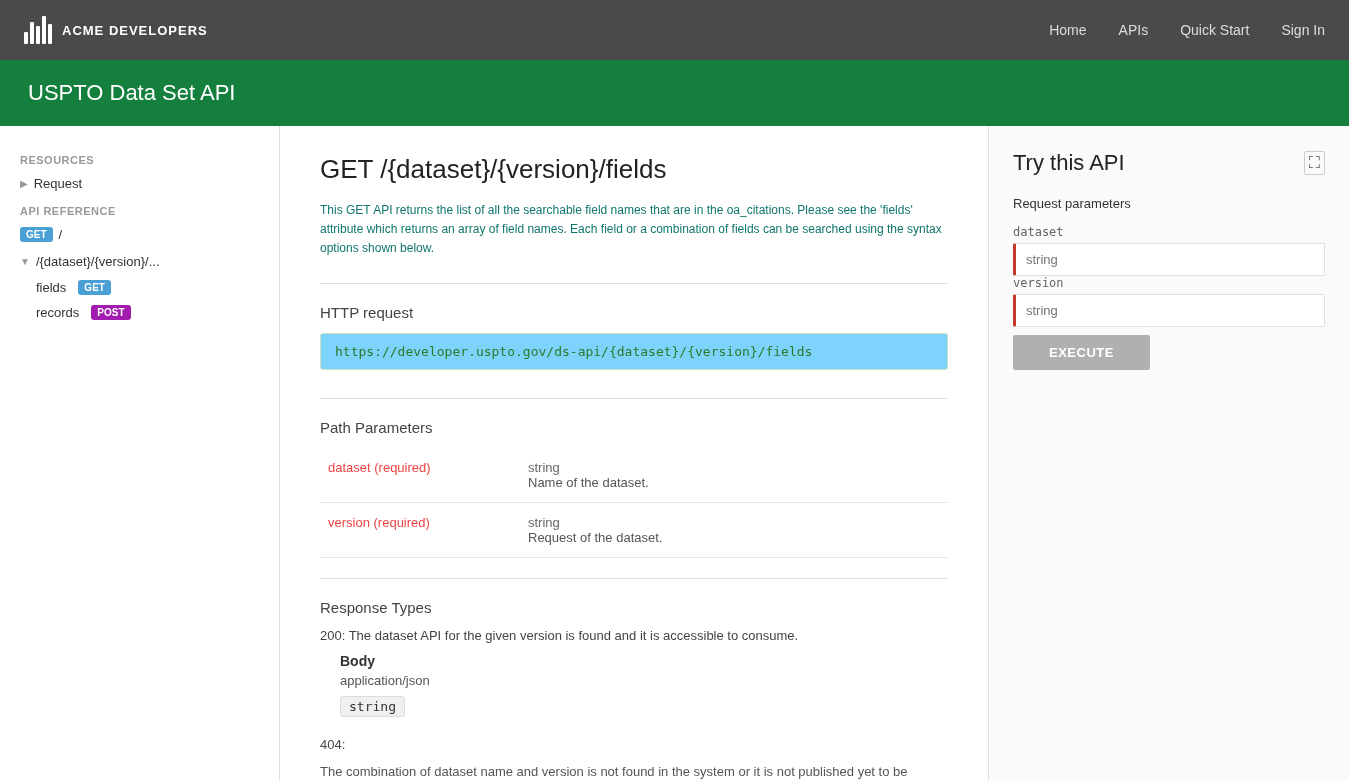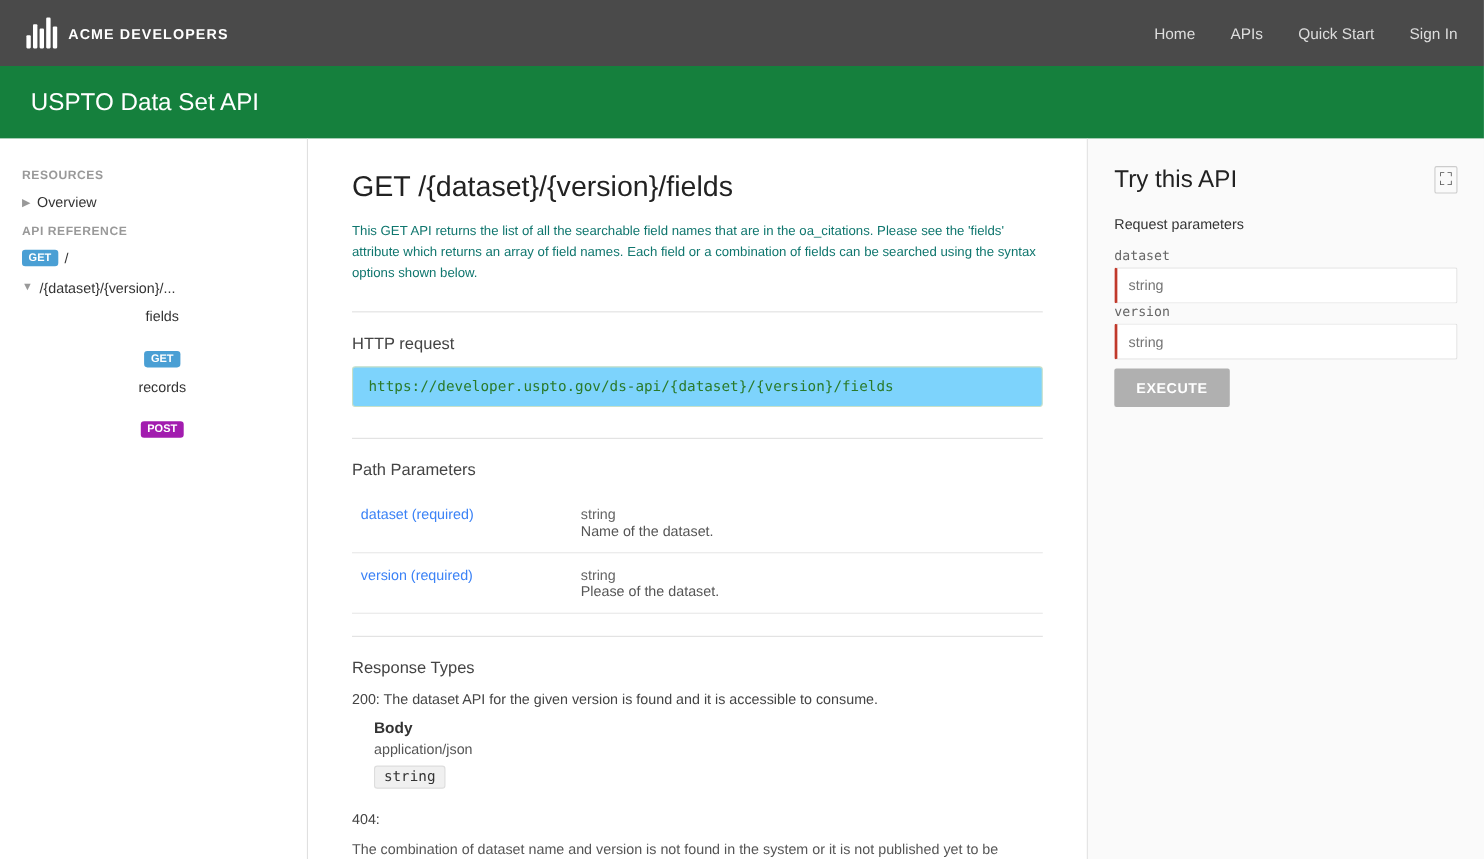--- a/index.html
+++ b/index.html
@@ -101,24 +101,23 @@
       color: #fff;
       text-transform: uppercase;
     }
     .badge-get { background: #4a9fd4; }
     .badge-post { background: #a21caf; }
     .sidebar-sub-item {
       padding: 5px 20px 5px 36px;
       font-size: 13px;
       display: flex;
       align-items: center;
-      gap: 24px;
+      gap: 12px;
       cursor: pointer;
       color: #333;
-      flex-direction: column;
     }
 
     
     .main-content {
       flex: 1;
       padding: 28px 40px;
       background: #fff;
       border-right: 1px solid #e0e0e0;
     }
     .endpoint-title {
@@ -161,21 +160,21 @@
     }
     .params-table tr {
       border-bottom: 1px solid #e8e8e8;
     }
     .params-table td {
       padding: 12px 8px;
       vertical-align: top;
       font-size: 13px;
     }
     .param-name {
-      color: #3b82f6;
+      color: #ef4444;
       font-size: 13px;
       width: 200px;
     }
     .param-type {
       color: #666;
       font-size: 13px;
     }
     .param-desc {
       color: #555;
       font-size: 13px;
@@ -258,21 +257,21 @@
       padding: 8px 10px;
       font-size: 13px;
       color: #999;
       background: #fff;
       outline: none;
     }
     .execute-btn {
       background: #b0b0b0;
       color: #fff;
       border: none;
-      padding: 10px 20px;
+      padding: 10px 36px;
       font-size: 13px;
       font-weight: bold;
       cursor: pointer;
       border-radius: 2px;
       text-transform: uppercase;
       letter-spacing: 0.5px;
       margin-top: 8px;
     }
   </style>
 </head>
@@ -300,21 +299,21 @@
 <div class="sub-header">
   <h1>USPTO Data Set API</h1>
 </div>
 
 <div class="layout">
 
   <aside class="sidebar">
     <div class="sidebar-section-label">RESOURCES</div>
     <div class="sidebar-item">
       <span class="sidebar-chevron">▶</span>
-      <span>Overview</span>
+      <span>Request</span>
     </div>
 
     <div class="sidebar-section-label">API REFERENCE</div>
 
     <div class="sidebar-item">
       <span class="badge badge-get">GET</span>
       <span>/</span>
     </div>
 
     <div class="sidebar-item">
@@ -351,21 +350,21 @@
           <td class="param-name">dataset (required)</td>
           <td>
             <div class="param-type">string</div>
             <div class="param-desc">Name of the dataset.</div>
           </td>
         </tr>
         <tr>
           <td class="param-name">version (required)</td>
           <td>
             <div class="param-type">string</div>
-            <div class="param-desc">Please of the dataset.</div>
+            <div class="param-desc">Request of the dataset.</div>
           </td>
         </tr>
       </tbody>
     </table>
 
     <hr class="divider">
 
     <h3 class="section-title">Response Types</h3>
     <p class="response-code">200: The dataset API for the given version is found and it is accessible to consume.</p>
 

